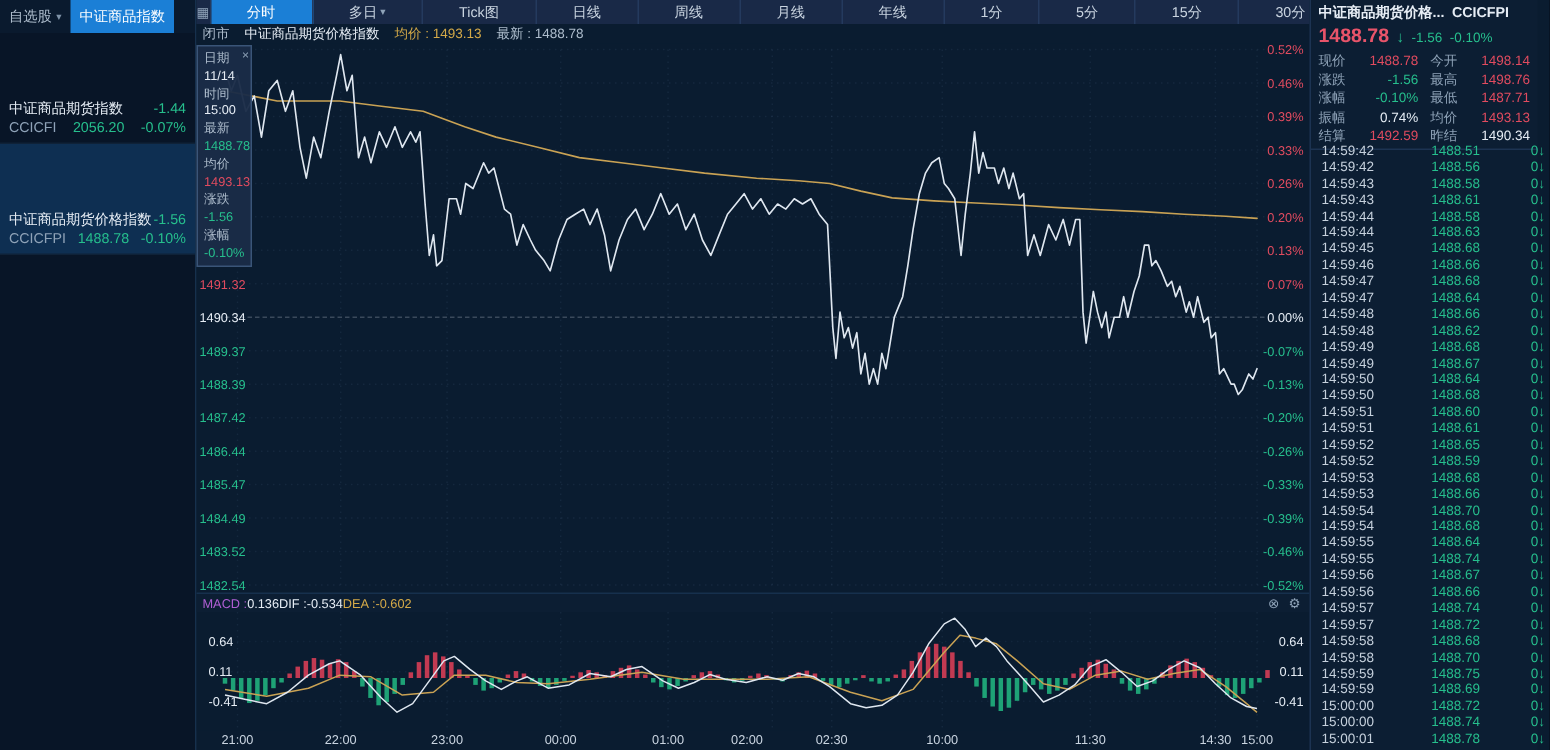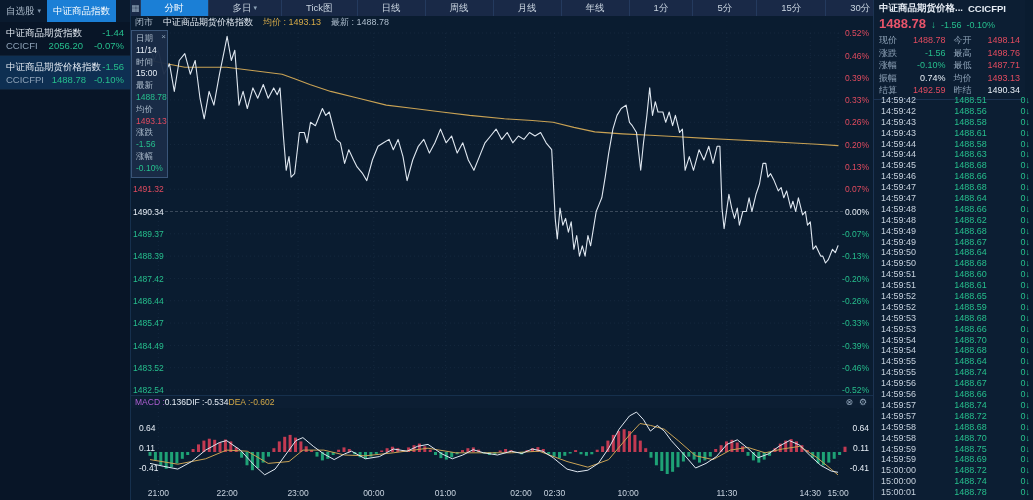--- a/index.html
+++ b/index.html
@@ -8,21 +8,21 @@
   .c-red{color:#e14b5f;} .c-green{color:#26bf8d;} .c-white{color:#e6edf5;} .c-yellow{color:#d4a948;}
 
   
   #sidebar{position:absolute;left:0;top:0;width:131px;height:500px;background:#081527;border-right:1px solid #16304d;}
   #side-tabs{display:flex;height:22px;align-items:stretch;background:#0a1a2e;}
   .side-tab{font-size:9.5px;display:flex;align-items:center;justify-content:center;padding:0 6px;color:#aebdcd;cursor:pointer;white-space:nowrap;}
   .side-tab .caret{font-size:7px;margin-left:3px;color:#7f93a8;}
   .side-tab.active{background:#1b7fd6;color:#fff;}
   .stock{padding:4px 6px 3px 6px;border-bottom:1px solid #0f2238;cursor:pointer;}
   .stock.selected{background:#0e2f52;}
-  .stock .r1{display:flex;justify-content:space-between;font-size:9.5px;line-height:13px;}
+  .stock .r1{display:flex;justify-content:space-between;font-size:9.5px;line-height:13px;margin-top:40px;}
   .stock .r1 .nm{color:#e6edf5;white-space:nowrap;overflow:hidden;max-width:96px;}
   .stock .r2{display:flex;justify-content:space-between;font-size:9.5px;line-height:13px;}
   .stock .r2 .cd{color:#8fa3b8;}
 
   
   #main{position:absolute;left:131px;top:0;width:742px;height:500px;}
   #toolbar{position:absolute;left:0;top:0;width:742px;height:16px;background:#192947;display:flex;align-items:stretch;font-size:9.5px;color:#c9d4e0;}
   .tb-icon{width:16px;display:flex;align-items:center;justify-content:center;color:#8fa3b8;font-size:9px;border-right:1px solid #243a5e;cursor:pointer;}
   .tb-tab{padding:0 24px;display:flex;align-items:center;border-right:1px solid #243a5e;cursor:pointer;white-space:nowrap;}
   .tb-tab.active{background:#1b7fd6;color:#fff;}
@@ -381,21 +381,21 @@
         <polyline points="19.0,51.6 46.8,56.2 74.6,50.8 95.5,42.1 116.3,43.2 137.2,55.4 158.0,53.5 171.9,42.1 192.8,42.1 213.6,47.0 234.4,47.8 262.3,44.8 297.0,40.2 324.8,44.8 352.6,44.8 380.4,44.8 408.2,43.2 436.0,53.5 456.9,59.2 477.7,51.6 498.5,26.9 509.0,15.5 519.4,17.4 533.3,21.2 547.2,32.6 564.6,47.8 582.0,51.6 599.3,42.1 616.7,39.4 634.1,44.8 651.5,41.0 668.8,38.3 686.2,49.7 700.1,61.1 707.0,66.9" fill="none" stroke="#c9a254" stroke-width="1" stroke-linejoin="round"></polyline>
         <polyline points="19.0,55.4 32.9,58.4 46.8,61.1 60.7,53.5 74.6,42.1 88.5,34.5 95.5,32.6 109.4,42.1 123.3,57.3 133.7,66.8 144.1,61.1 158.0,42.1 164.9,32.6 171.9,29.6 182.3,38.3 192.8,45.9 203.2,51.6 213.6,45.9 220.5,43.2 234.4,50.8 248.4,48.6 262.3,41.0 276.1,43.2 286.6,38.3 297.0,36.4 310.9,45.9 321.3,50.8 331.8,47.0 342.2,41.7 352.6,44.8 366.5,47.0 380.4,43.2 390.8,45.5 401.3,41.0 411.7,43.2 422.1,49.7 436.0,61.1 446.4,63.8 456.9,62.2 467.3,55.4 477.7,40.2 488.1,21.2 498.5,7.9 505.5,4.1 512.5,11.7 519.4,23.1 526.3,17.4 533.3,23.1 540.3,32.6 554.1,47.8 564.6,60.0 575.0,55.4 585.4,48.6 595.9,36.4 606.3,31.8 616.7,40.2 627.1,49.7 637.5,45.9 648.0,38.3 658.4,32.6 668.8,37.2 679.3,47.8 689.7,57.3 700.1,63.0 707.0,64.3" fill="none" stroke="#dfe7f0" stroke-width="1" stroke-linejoin="round"></polyline>
       </svg>
 
     <div id="xaxis">
         <span style="left: 27.34px;">21:00</span>
         <span style="left: 96.145px;">22:00</span>
         <span style="left: 167.035px;">23:00</span>
         <span style="left: 242.79px;">00:00</span>
         <span style="left: 314.375px;">01:00</span>
-        <span style="left: 390px;">02:00</span>
+        <span style="left: 367px;">02:00</span>
         <span style="left: 423.49px;">02:30</span>
         <span style="left: 497.16px;">10:00</span>
         <span style="left: 595.85px;">11:30</span>
         <span style="left: 679.25px;">14:30</span>
         <span style="left: 707.05px;">15:00</span>
       </div>
   </div>
 
   <div id="rightpanel">
     <div id="rp-title">

